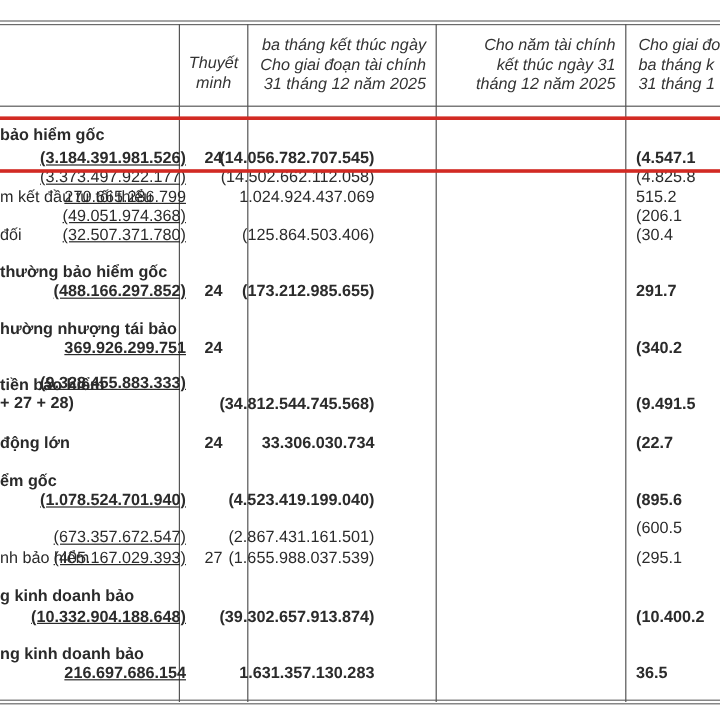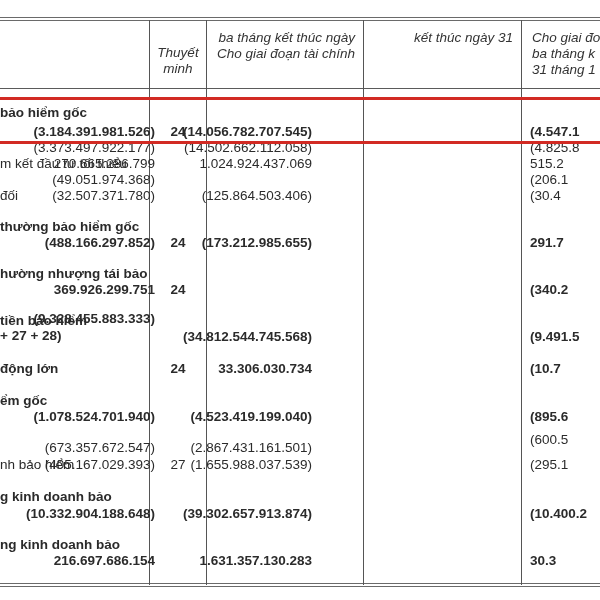--- a/index.html
+++ b/index.html
@@ -20,21 +20,21 @@
   .c1 { left: 207px; width: 148px; }
   .c2 { left: 364px; width: 149px; }
   .c3 { left: 522px; width: 160px; text-align: left !important; padding-left: 10px; }
 
   .lbl { position: absolute; left: 0; font-size: 13.5px; line-height: 16px; white-space: nowrap; color: #2a2a2a; }
   .lbl.b { font-weight: bold; }
   .note { position: absolute; left: 150px; width: 56px; text-align: center; font-size: 13.5px; line-height: 16px; }
   .note.b { font-weight: bold; }
   .val { position: absolute; font-size: 13.5px; line-height: 16px; white-space: nowrap; color: #2b2b2b; }
   .val.b { font-weight: bold; }
-  .v1 { right: 445px; text-align: left; }
+  .v1 { right: 445px; text-align: left; text-decoration: underline; }
   .v2 { right: 288px; text-align: center; }
   .v3 { left: 530px; text-align: left; }
 </style>
 </head>
 <body>
 
 <div class="page">
 
   <div class="hline double" style="top:17px"></div>
   <div class="hline thin" style="top:88px"></div>
@@ -47,23 +47,26 @@
   <div class="vline" style="left:363px"></div>
   <div class="vline" style="left:521px"></div>
 
   <div class="hdr hdr-note">
     <div>Thuyết</div>
     <div>minh</div>
   </div>
   <div class="hdr hdr-col c1">
     <div>ba tháng kết thúc ngày</div>
     <div>Cho giai đoạn tài chính</div>
+    <div>31 tháng 12 năm 2025</div>
   </div>
   <div class="hdr hdr-col c2">
+    <div>Cho năm tài chính</div>
     <div>kết thúc ngày 31</div>
+    <div>tháng 12 năm 2025</div>
   </div>
   <div class="hdr hdr-col c3">
     <div>Cho giai đo</div>
     <div>ba tháng k</div>
     <div>31 tháng 1</div>
   </div>
 
   <div class="lbl b" style="top:105px">bảo hiểm gốc</div>
   <div class="note b" style="top:124px">24</div>
   <div class="val b v1" style="top:124px">(3.184.391.981.526)</div>
@@ -100,21 +103,21 @@
 
   <div class="lbl b" style="top:313px">tiền bảo hiểm</div>
   <div class="lbl b" style="top:328px">+ 27 + 28)</div>
   <div class="val b v1" style="top:311px">(9.328.455.883.333)</div>
   <div class="val b v2" style="top:329px">(34.812.544.745.568)</div>
   <div class="val b v3" style="top:329px">(9.491.5</div>
 
   <div class="lbl b" style="top:361px">động lớn</div>
   <div class="note b" style="top:361px">24</div>
   <div class="val b v2" style="top:361px">33.306.030.734</div>
-  <div class="val b v3" style="top:361px">(10.7</div>
+  <div class="val b v3" style="top:361px">(22.7</div>
 
   <div class="lbl b" style="top:393px">ểm gốc</div>
   <div class="val b v1" style="top:409px">(1.078.524.701.940)</div>
   <div class="val b v2" style="top:409px">(4.523.419.199.040)</div>
   <div class="val b v3" style="top:409px">(895.6</div>
 
   <div class="val v1" style="top:440px">(673.357.672.547)</div>
   <div class="val v2" style="top:440px">(2.867.431.161.501)</div>
   <div class="val v3" style="top:432px">(600.5</div>
 
@@ -125,14 +128,14 @@
   <div class="val v3" style="top:457px">(295.1</div>
 
   <div class="lbl b" style="top:489px">g kinh doanh bảo</div>
   <div class="val b v1" style="top:506px">(10.332.904.188.648)</div>
   <div class="val b v2" style="top:506px">(39.302.657.913.874)</div>
   <div class="val b v3" style="top:506px">(10.400.2</div>
 
   <div class="lbl b" style="top:537px">ng kinh doanh bảo</div>
   <div class="val b v1" style="top:553px">216.697.686.154</div>
   <div class="val b v2" style="top:553px">1.631.357.130.283</div>
-  <div class="val b v3" style="top:553px">30.3</div>
+  <div class="val b v3" style="top:553px">36.5</div>
 </div>
 
 </body></html>

